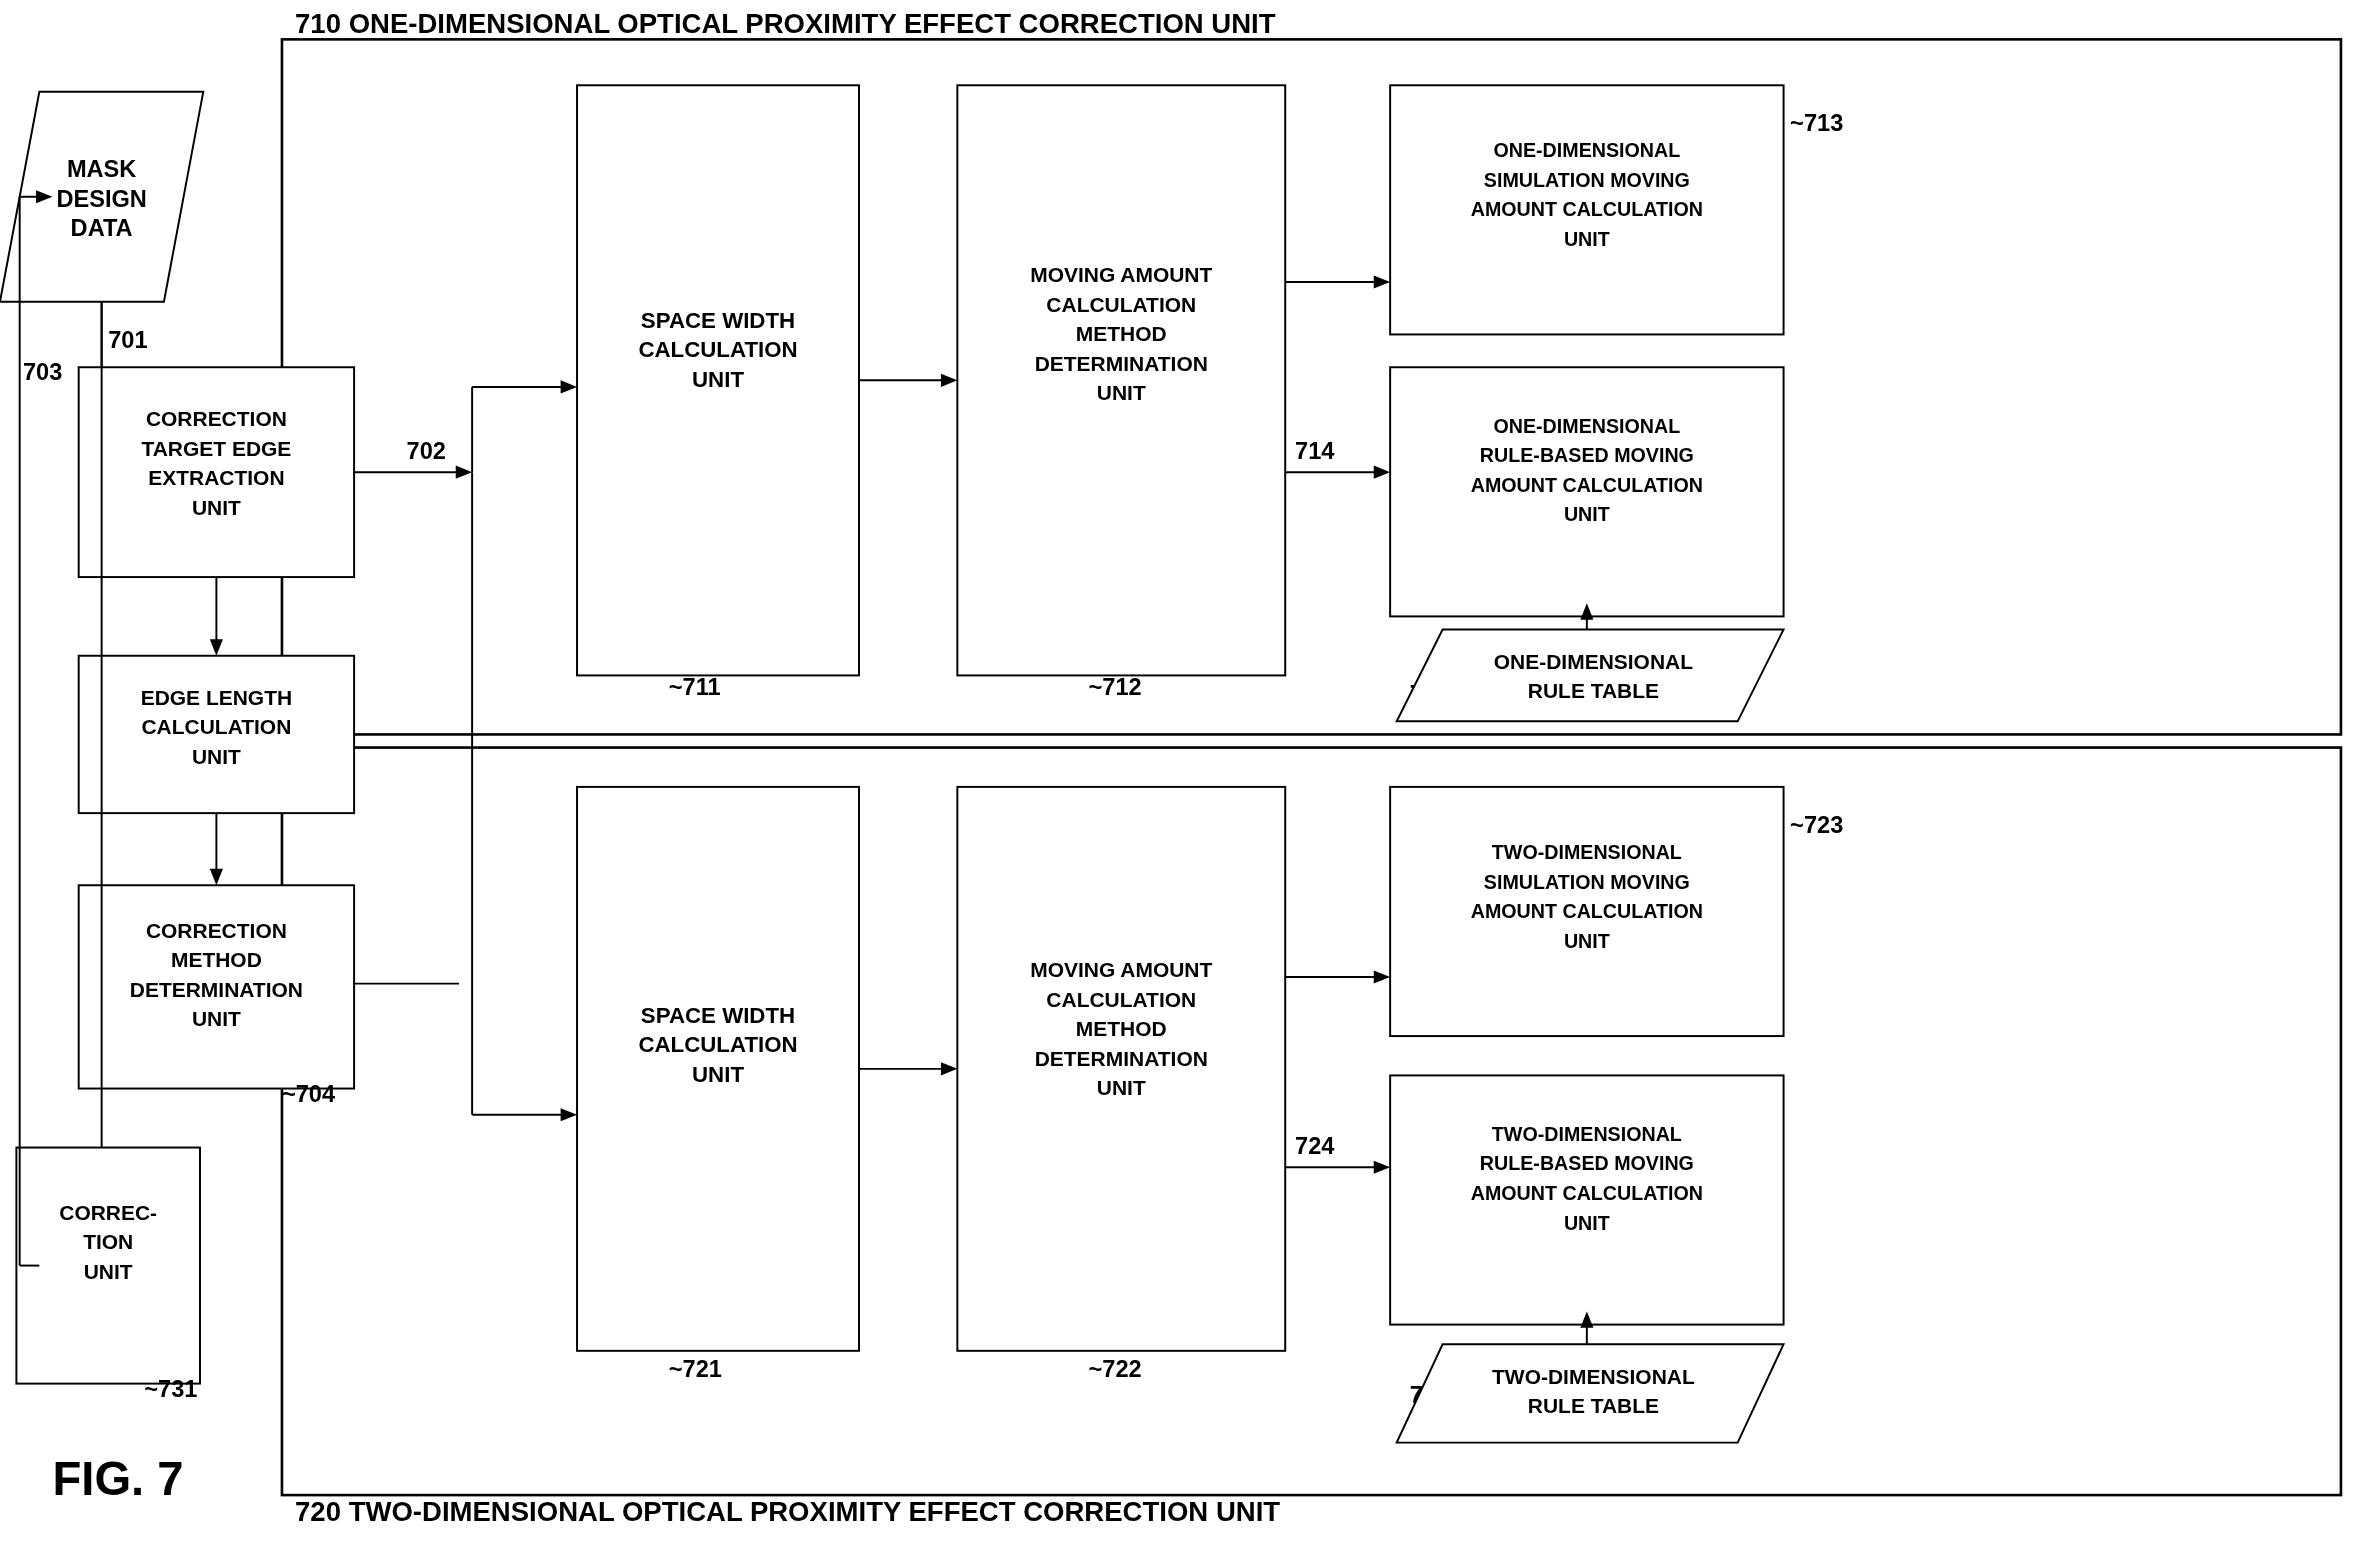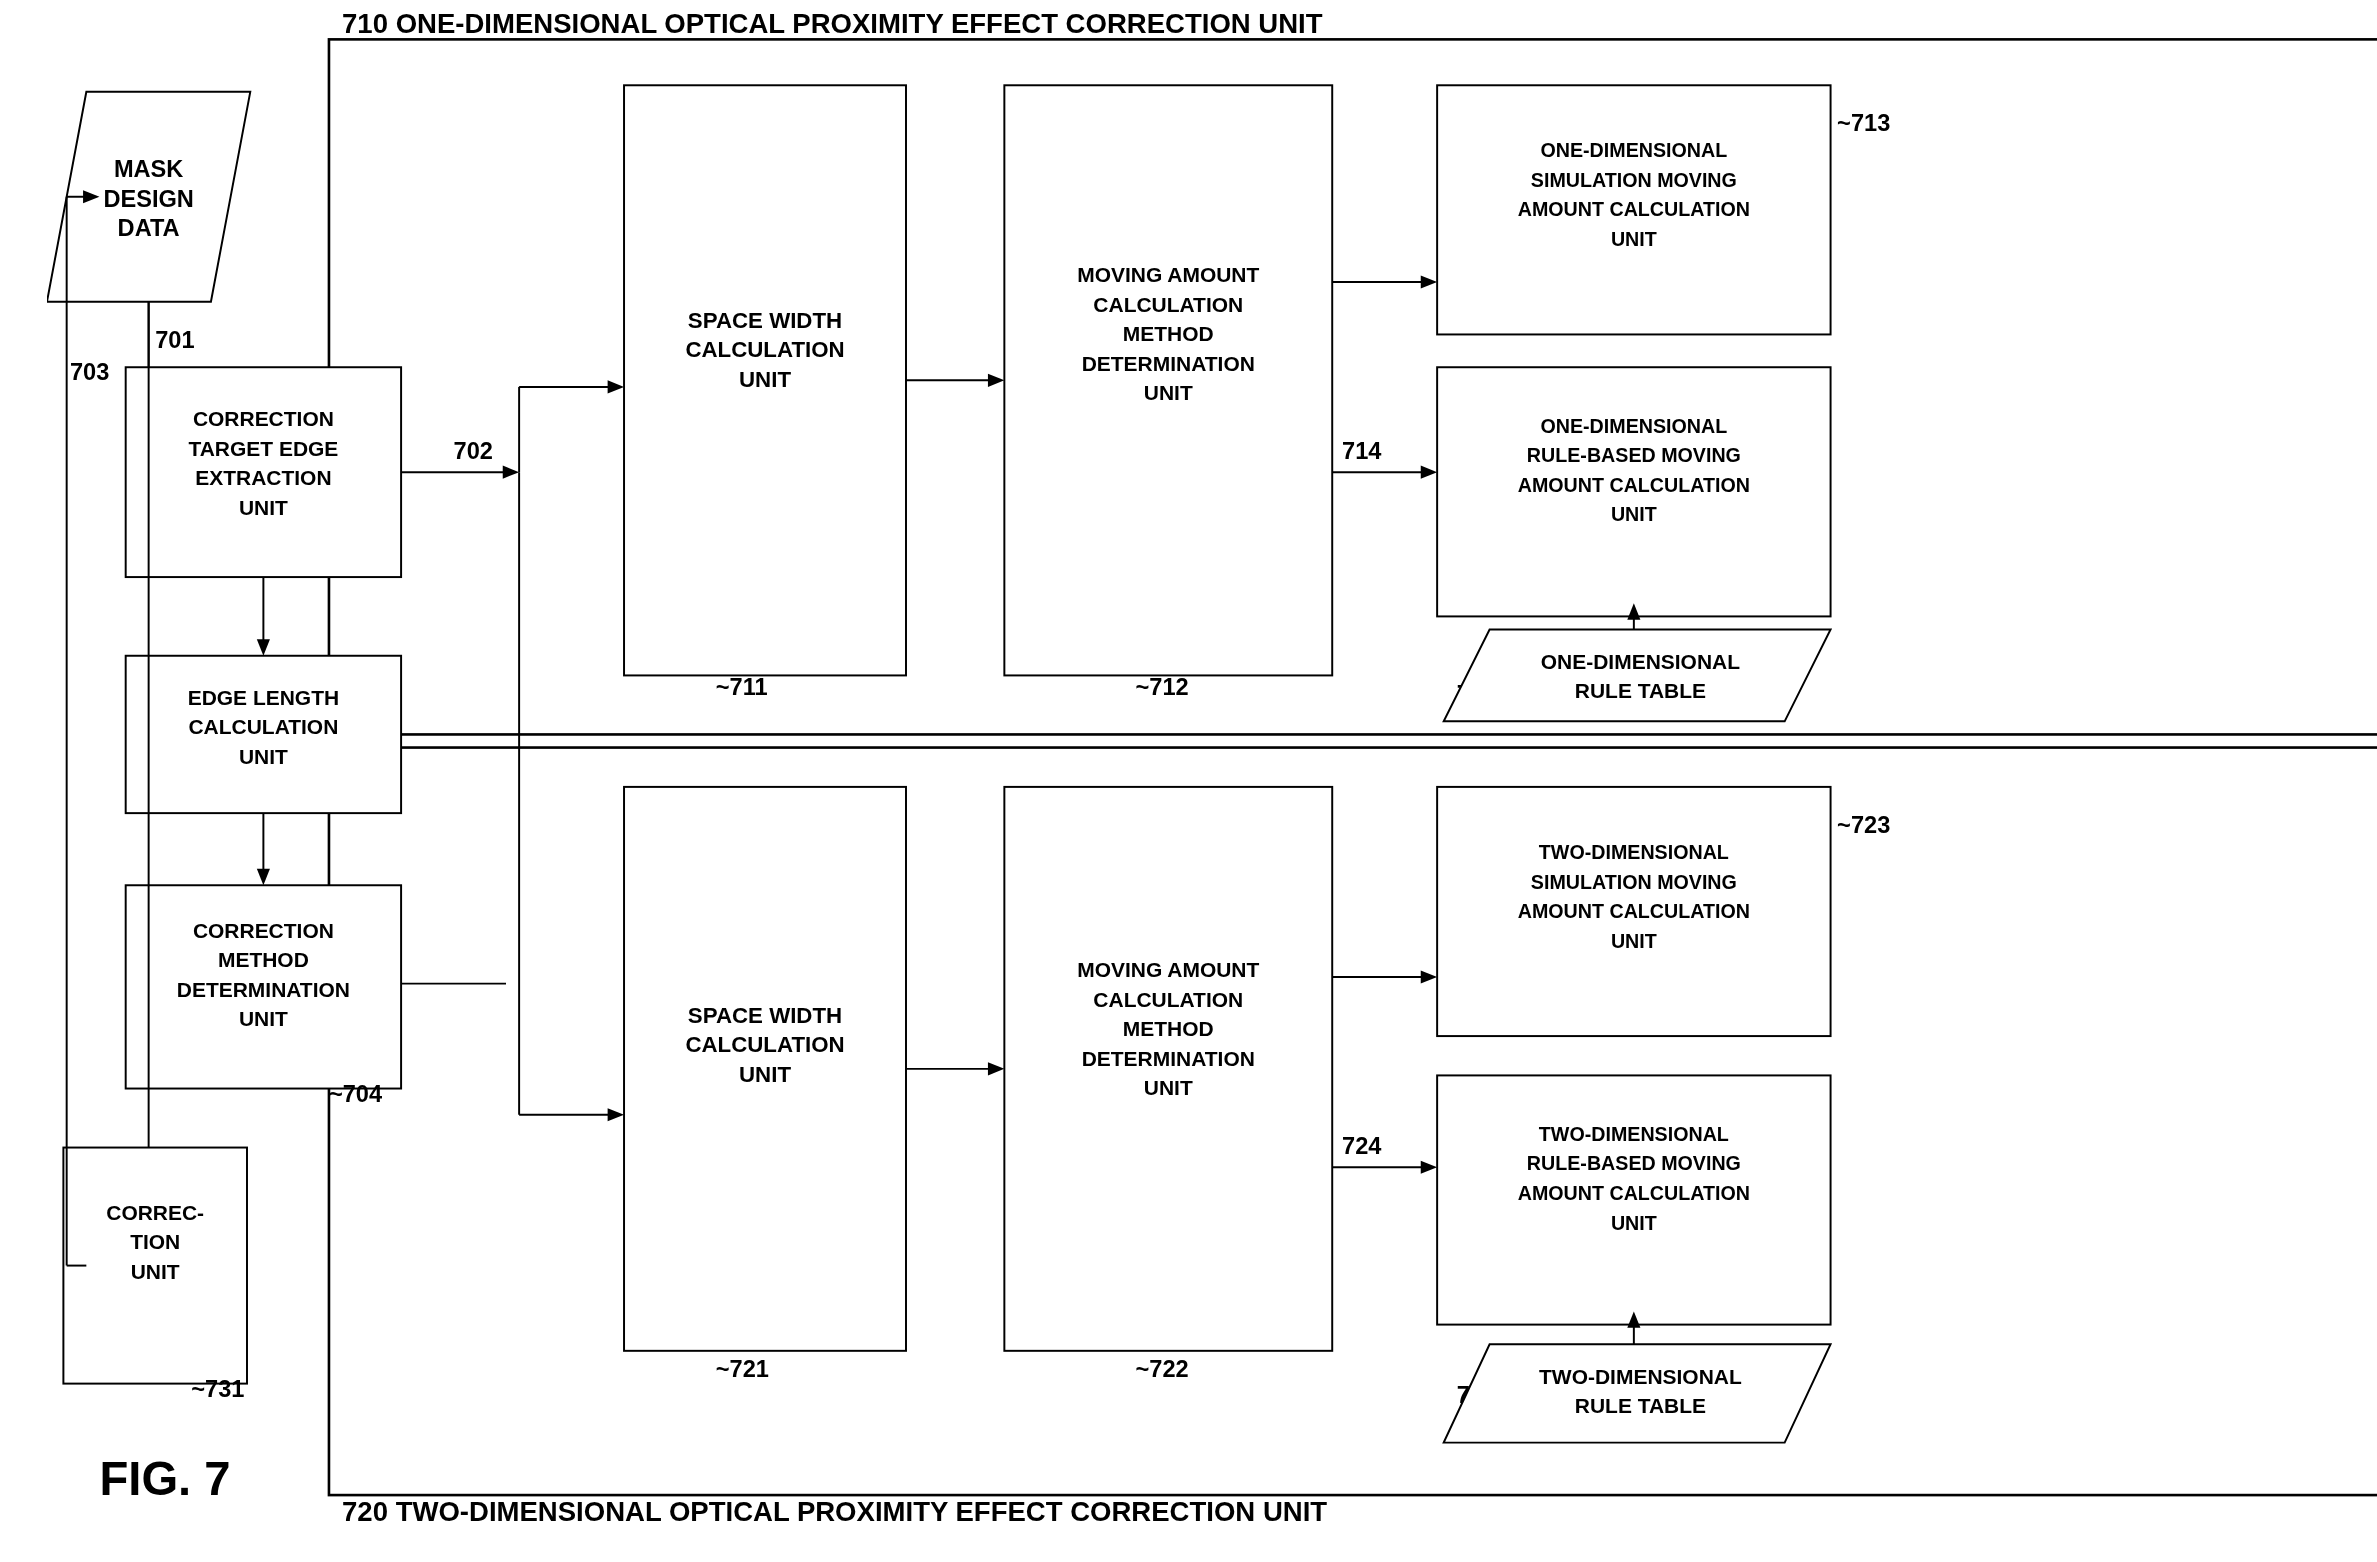--- a/index.html
+++ b/index.html
@@ -9,21 +9,20 @@
       width: 2377px;
       height: 1562px;
       overflow: hidden;
       position: relative;
     }
     .diagram {
       position: absolute;
       top: 0; left: 0;
       width: 2056px;
       height: 1562px;
-      padding-left: 47px;
     }
   </style>
 </head>
 <body>
 
 <div class="diagram">
   <svg width="2377" height="1562" xmlns="http://www.w3.org/2000/svg" viewBox="0 0 3625 2382">
 
     <rect x="430" y="60" width="3140" height="1060" fill="none" stroke="#000" stroke-width="4"></rect>
 

